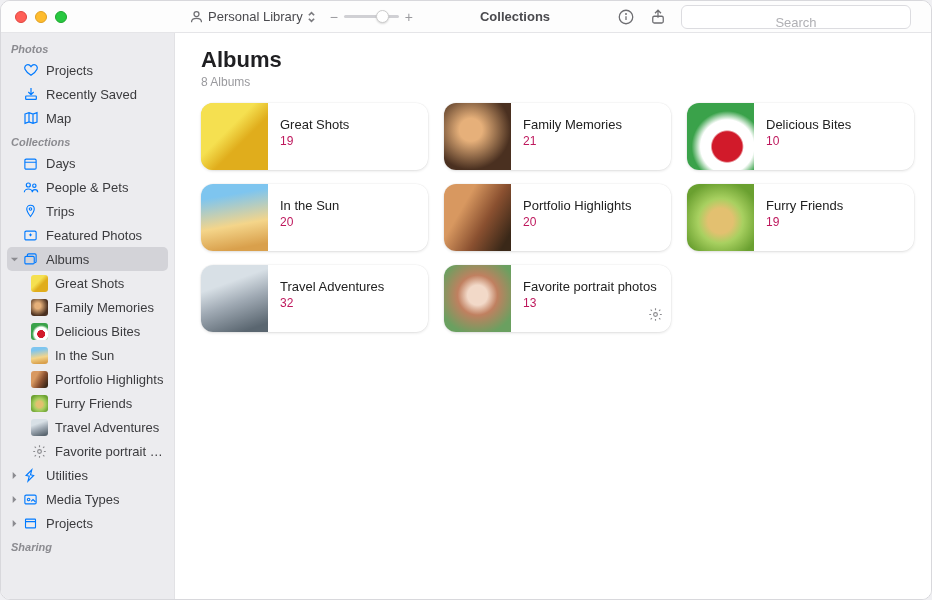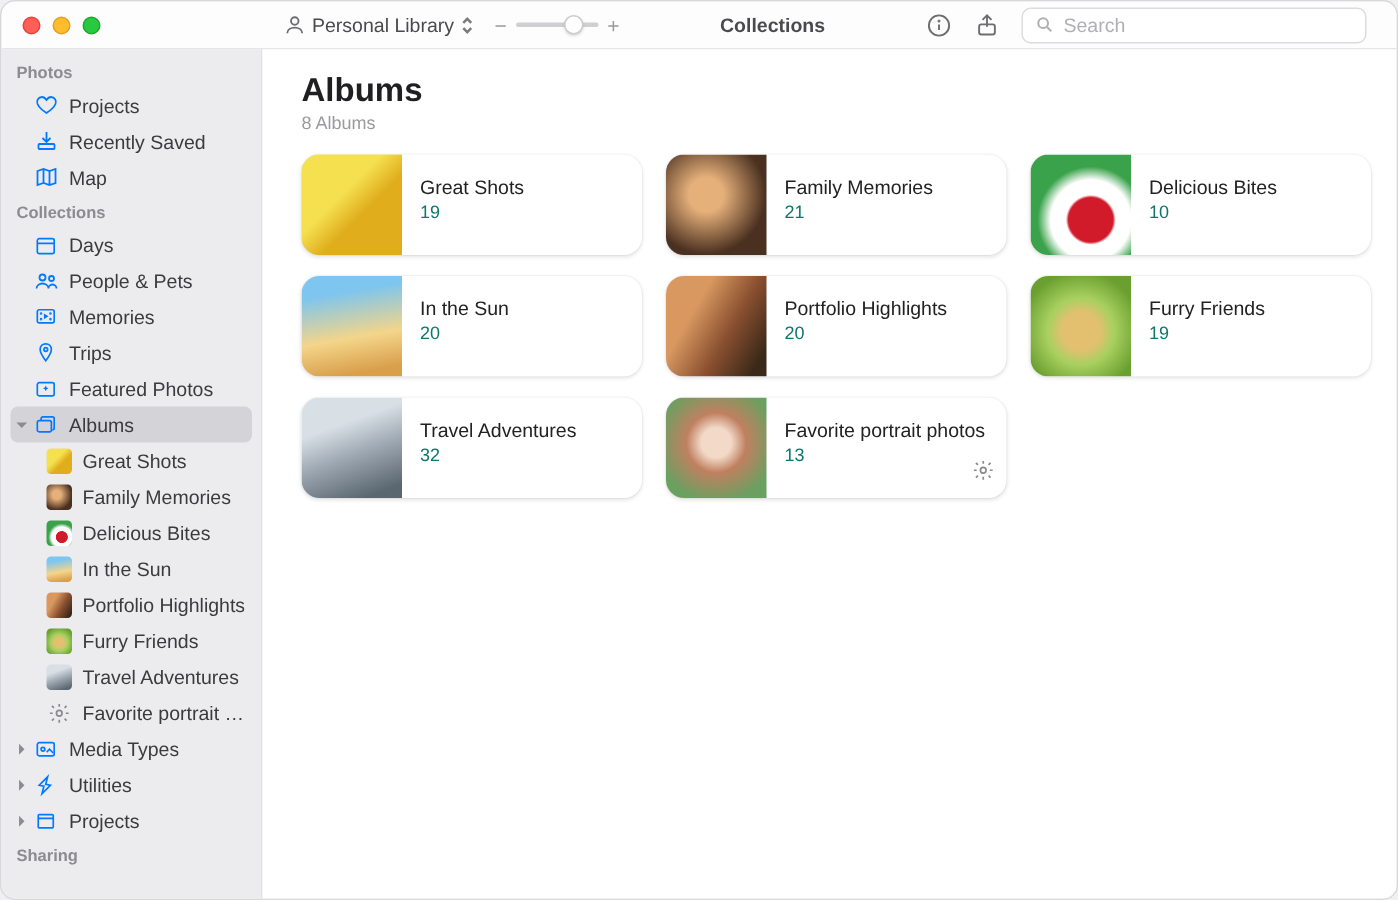--- a/index.html
+++ b/index.html
@@ -14,41 +14,41 @@
 .toolbar { flex: 1; display: flex; align-items: center; padding: 0 10px; gap: 10px; }
 .lib-popup { display: flex; align-items: center; gap: 4px; font-size: 13px; color: #4a4a4e; padding: 2px 4px; border-radius: 4px; }
 .lib-popup svg { display: block; }
 .zoom { display: flex; align-items: center; gap: 6px; color: #9a9a9e; font-size: 14px; }
 .zoom .track { width: 55px; height: 3px; background: #d0d0d4; border-radius: 2px; position: relative; }
 .zoom .knob { width: 13px; height: 13px; background: #fff; border: 1px solid #ccc; border-radius: 50%; position: absolute; top: -5px; left: 32px; box-shadow: 0 1px 2px rgba(0,0,0,0.15); }
 .tb-spacer { flex: 1; }
 .tb-center { font-size: 13px; font-weight: 600; color: #4a4a4e; }
 .tb-right { display: flex; align-items: center; gap: 14px; padding-right: 10px;}
 .tb-icon { color: #6e6e72; display: flex; align-items: center; }
-.search { display: flex; align-items: center; gap: 6px; background: #fff; border: 1px solid #dcdce0; border-radius: 6px; padding: 3px 8px; width: 230px; color: #b0b0b4; font-size: 13px; height: 24px;}
+.search { display: flex; align-items: center; gap: 6px; background: #fff; border: 1px solid #dcdce0; border-radius: 6px; padding: 3px 8px; width: 230px; color: #b0b0b4; font-size: 13px; height: 24px; flex-direction: column;}
 .body { flex: 1; display: flex; min-height: 0; }
 .sidebar { width: 174px; background: #ececef; border-right: 1px solid #e2e2e5; overflow-y: auto; font-size: 13px; color: #3b3b3e; padding-top: 4px; }
-.sb-section { font-size: 11px; color: #8b8b90; font-weight: 600; padding: 6px 10px 3px 10px; }
+.sb-section { font-size: 11px; color: #8b8b90; font-weight: 600; padding: 6px 10px 3px 10px; font-style: italic; }
 .sb-item { display: flex; align-items: center; gap: 7px; padding: 3px 10px 3px 10px; height: 24px; cursor: default; }
 .sb-item.child { padding-left: 30px; }
 .sb-item.selected { background: #d3d3d8; border-radius: 5px; margin: 0 6px; padding-left: 4px; }
 .sb-item.selected .disclosure { margin-left: -2px; }
 .sb-icon { width: 17px; height: 17px; display: flex; align-items: center; justify-content: center; color: #007aff; flex-shrink: 0; }
 .sb-thumb { width: 17px; height: 17px; border-radius: 3px; flex-shrink: 0; }
 .disclosure { width: 10px; height: 10px; display: flex; align-items: center; justify-content: center; color: #8b8b90; flex-shrink:0; margin-left:-2px; margin-right:-4px;}
 .disclosure.hidden { visibility: hidden; }
 .content { flex: 1; background: #ffffff; padding: 14px 26px; overflow: auto; }
 .page-title { font-size: 22px; font-weight: 700; color: #1f1f22; }
 .page-sub { font-size: 12px; color: #9a9a9e; margin-top: 2px; margin-bottom: 14px; }
 .grid { display: grid; grid-template-columns: repeat(3, 227px); gap: 14px 16px; }
 .card { height: 67px; display: flex; background: #fff; border-radius: 12px; overflow: hidden; box-shadow: 0 1px 3px rgba(0,0,0,0.12), 0 0 0 0.5px rgba(0,0,0,0.04); position: relative;}
 .card-thumb { width: 67px; height: 67px; flex-shrink: 0; }
 .card-body { flex: 1; padding: 14px 10px 0 12px; }
 .card-title { font-size: 13px; color: #222; }
-.card-count { font-size: 12px; color: #0f766e; margin-top: 2px; }
+.card-count { font-size: 12px; color: #be185d; margin-top: 2px; }
 .card .gear { position: absolute; right: 8px; bottom: 6px; color: #8a8a8e; }
 
 .th { background-size: cover; background-position: center; }
 .th-greatshots { background: linear-gradient(135deg,#f5e050 40%, #e0ad1c 60%), #e8d237; }
 .th-family { background: radial-gradient(circle at 40% 40%, #e6b07a 20%, #4a3020 70%); }
 .th-bites { background: radial-gradient(circle at 60% 65%, #d11a2a 25%, #fff 28% 45%, #3aa24a 60%); }
 .th-sun { background: linear-gradient(170deg,#7ec5ef 20%, #f4d58a 60%, #d9a04c 90%); }
 .th-portfolio { background: linear-gradient(120deg,#d89860 30%, #8a5030 60%, #3a2818 90%); }
 .th-furry { background: radial-gradient(circle at 50% 55%, #e3c070 25%, #a8d060 45%, #6aa030 80%); }
 .th-travel { background: linear-gradient(160deg,#d8e0e6 30%, #a0aab4 55%, #5a6670 90%); }
@@ -166,34 +166,20 @@
               <circle cx="17" cy="10" r="2.5"></circle>
               <path d="M2 20c0-3 3-5 6-5s6 2 6 5M14 20c0-2 1.5-4 4-4s4 2 4 4"></path>
             </svg>
           </span>
         <span class="sb-label">People &amp; Pets</span>
       </div>
       <div class="sb-item">
         <span class="disclosure hidden"></span>
         <span class="sb-icon">
             <svg width="15" height="15" viewBox="0 0 24 24" fill="none" stroke="currentColor" stroke-width="1.8">
-              <rect x="3" y="4" width="18" height="14" rx="2"></rect>
-              <circle cx="7" cy="8" r="0.5" fill="currentColor"></circle>
-              <circle cx="17" cy="8" r="0.5" fill="currentColor"></circle>
-              <circle cx="7" cy="14" r="0.5" fill="currentColor"></circle>
-              <circle cx="17" cy="14" r="0.5" fill="currentColor"></circle>
-              <path d="M10 8l5 3-5 3V8z" fill="currentColor" stroke="none"></path>
-            </svg>
-          </span>
-        <span class="sb-label">Memories</span>
-      </div>
-      <div class="sb-item">
-        <span class="disclosure hidden"></span>
-        <span class="sb-icon">
-            <svg width="15" height="15" viewBox="0 0 24 24" fill="none" stroke="currentColor" stroke-width="1.8">
               <path d="M12 2c3.5 0 6 2.5 6 6 0 4-6 12-6 12S6 12 6 8c0-3.5 2.5-6 6-6z"></path>
               <circle cx="12" cy="8" r="2"></circle>
             </svg>
           </span>
         <span class="sb-label">Trips</span>
       </div>
       <div class="sb-item">
         <span class="disclosure hidden"></span>
         <span class="sb-icon">
             <svg width="15" height="15" viewBox="0 0 24 24" fill="none" stroke="currentColor" stroke-width="1.8">
@@ -258,39 +244,39 @@
         </div>
 
       <div class="sb-item">
         <span class="disclosure">
             <svg width="9" height="9" viewBox="0 0 10 10" fill="#8b8b90">
               <path d="M3 1l4 4-4 4z"></path>
             </svg>
           </span>
         <span class="sb-icon">
             <svg width="15" height="15" viewBox="0 0 24 24" fill="none" stroke="currentColor" stroke-width="1.8">
+              <path d="M14 3l-2 8 5 1-9 9 2-8-5-1 9-9z"></path>
+            </svg>
+          </span>
+        <span class="sb-label">Utilities</span>
+      </div>
+      <div class="sb-item">
+        <span class="disclosure">
+            <svg width="9" height="9" viewBox="0 0 10 10" fill="#8b8b90">
+              <path d="M3 1l4 4-4 4z"></path>
+            </svg>
+          </span>
+        <span class="sb-icon">
+            <svg width="15" height="15" viewBox="0 0 24 24" fill="none" stroke="currentColor" stroke-width="1.8">
               <rect x="3" y="5" width="18" height="14" rx="2"></rect>
               <circle cx="9" cy="12" r="2"></circle>
               <path d="M13 15l3-3 4 4"></path>
             </svg>
           </span>
         <span class="sb-label">Media Types</span>
-      </div>
-      <div class="sb-item">
-        <span class="disclosure">
-            <svg width="9" height="9" viewBox="0 0 10 10" fill="#8b8b90">
-              <path d="M3 1l4 4-4 4z"></path>
-            </svg>
-          </span>
-        <span class="sb-icon">
-            <svg width="15" height="15" viewBox="0 0 24 24" fill="none" stroke="currentColor" stroke-width="1.8">
-              <path d="M14 3l-2 8 5 1-9 9 2-8-5-1 9-9z"></path>
-            </svg>
-          </span>
-        <span class="sb-label">Utilities</span>
       </div>
       <div class="sb-item">
         <span class="disclosure">
             <svg width="9" height="9" viewBox="0 0 10 10" fill="#8b8b90">
               <path d="M3 1l4 4-4 4z"></path>
             </svg>
           </span>
         <span class="sb-icon">
             <svg width="15" height="15" viewBox="0 0 24 24" fill="none" stroke="currentColor" stroke-width="1.8">
               <rect x="4" y="5" width="16" height="14" rx="1"></rect>

